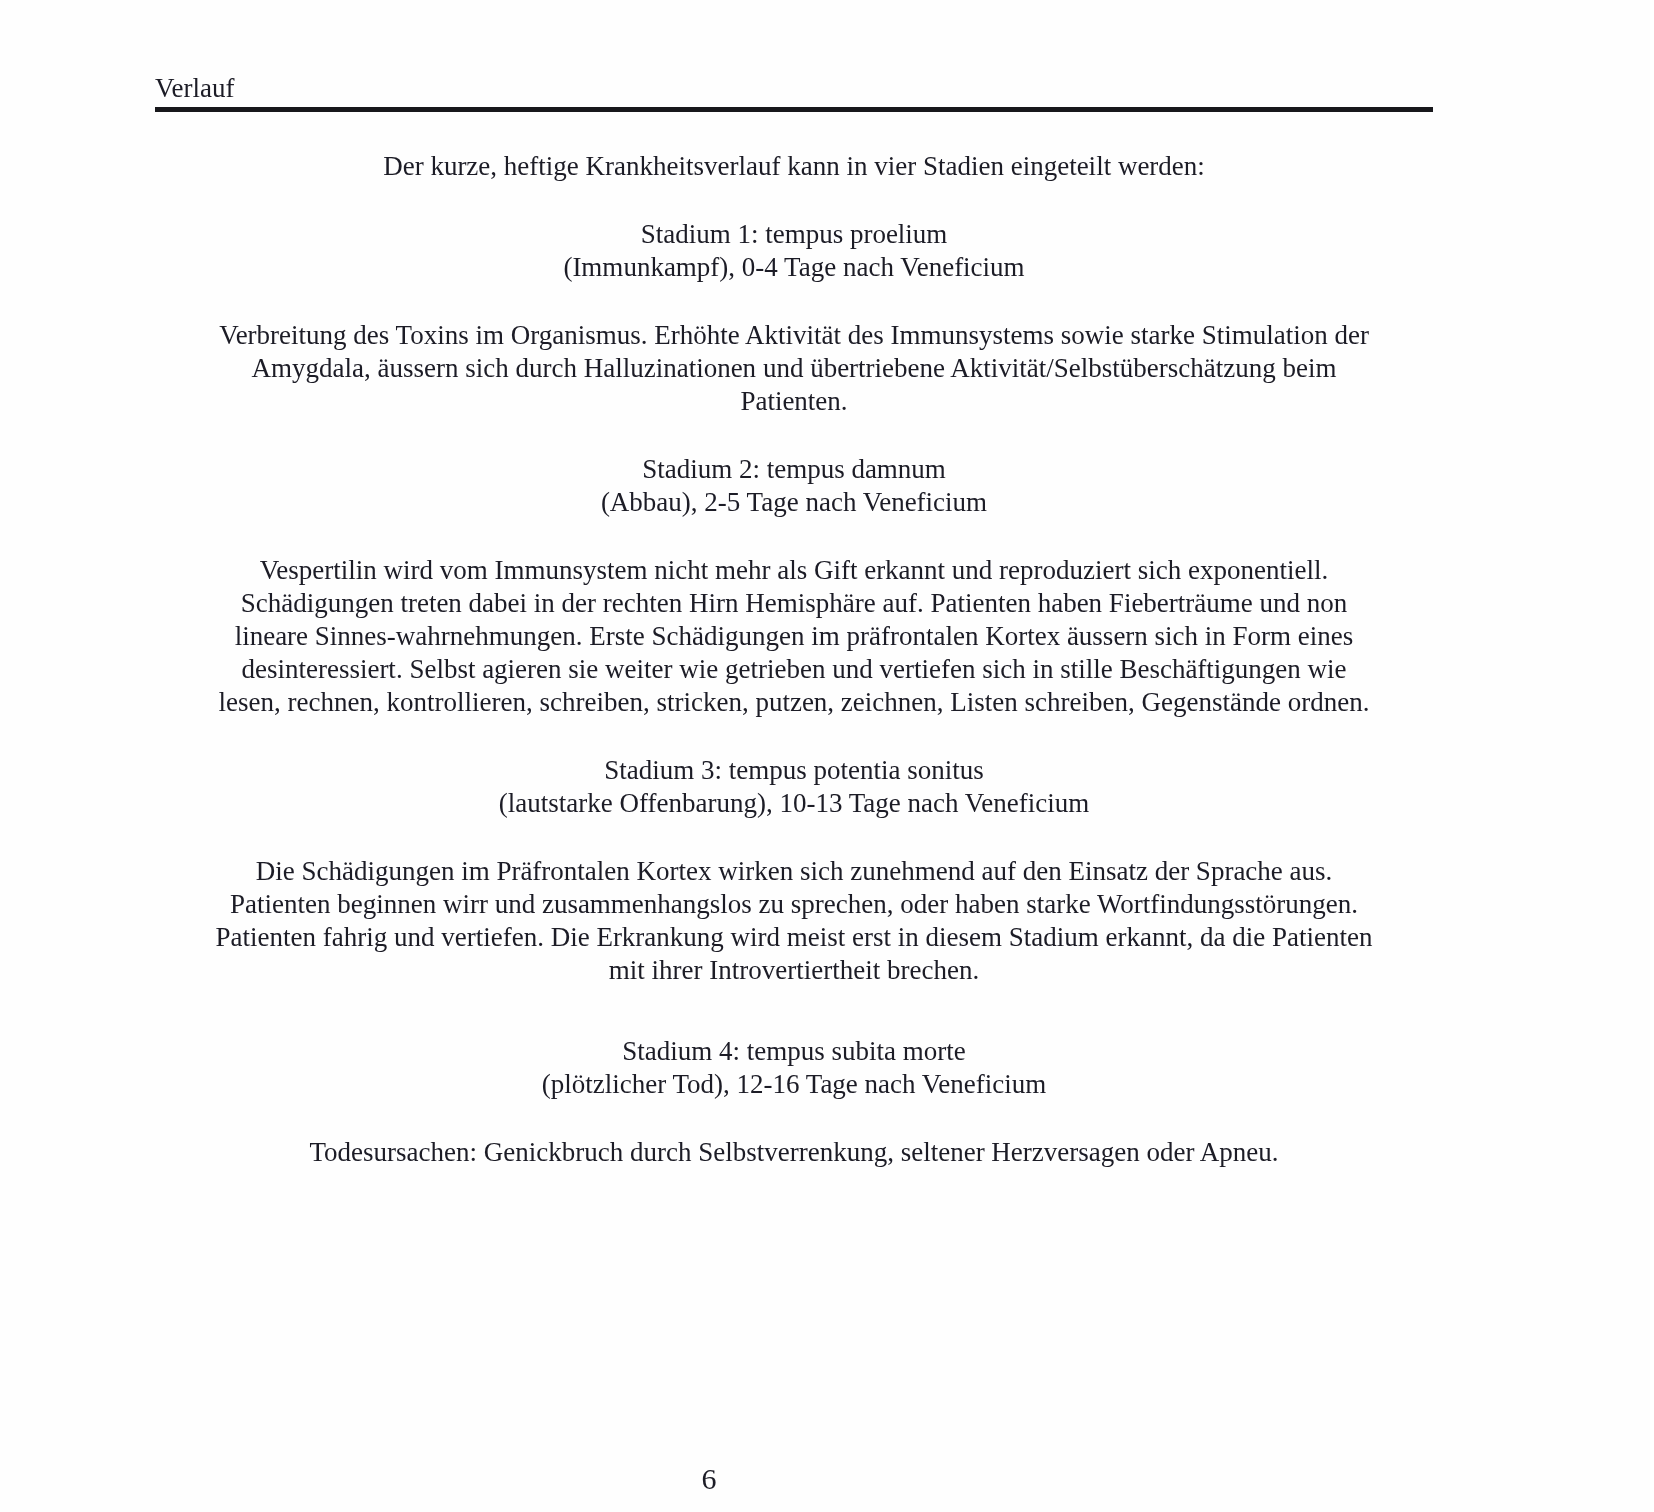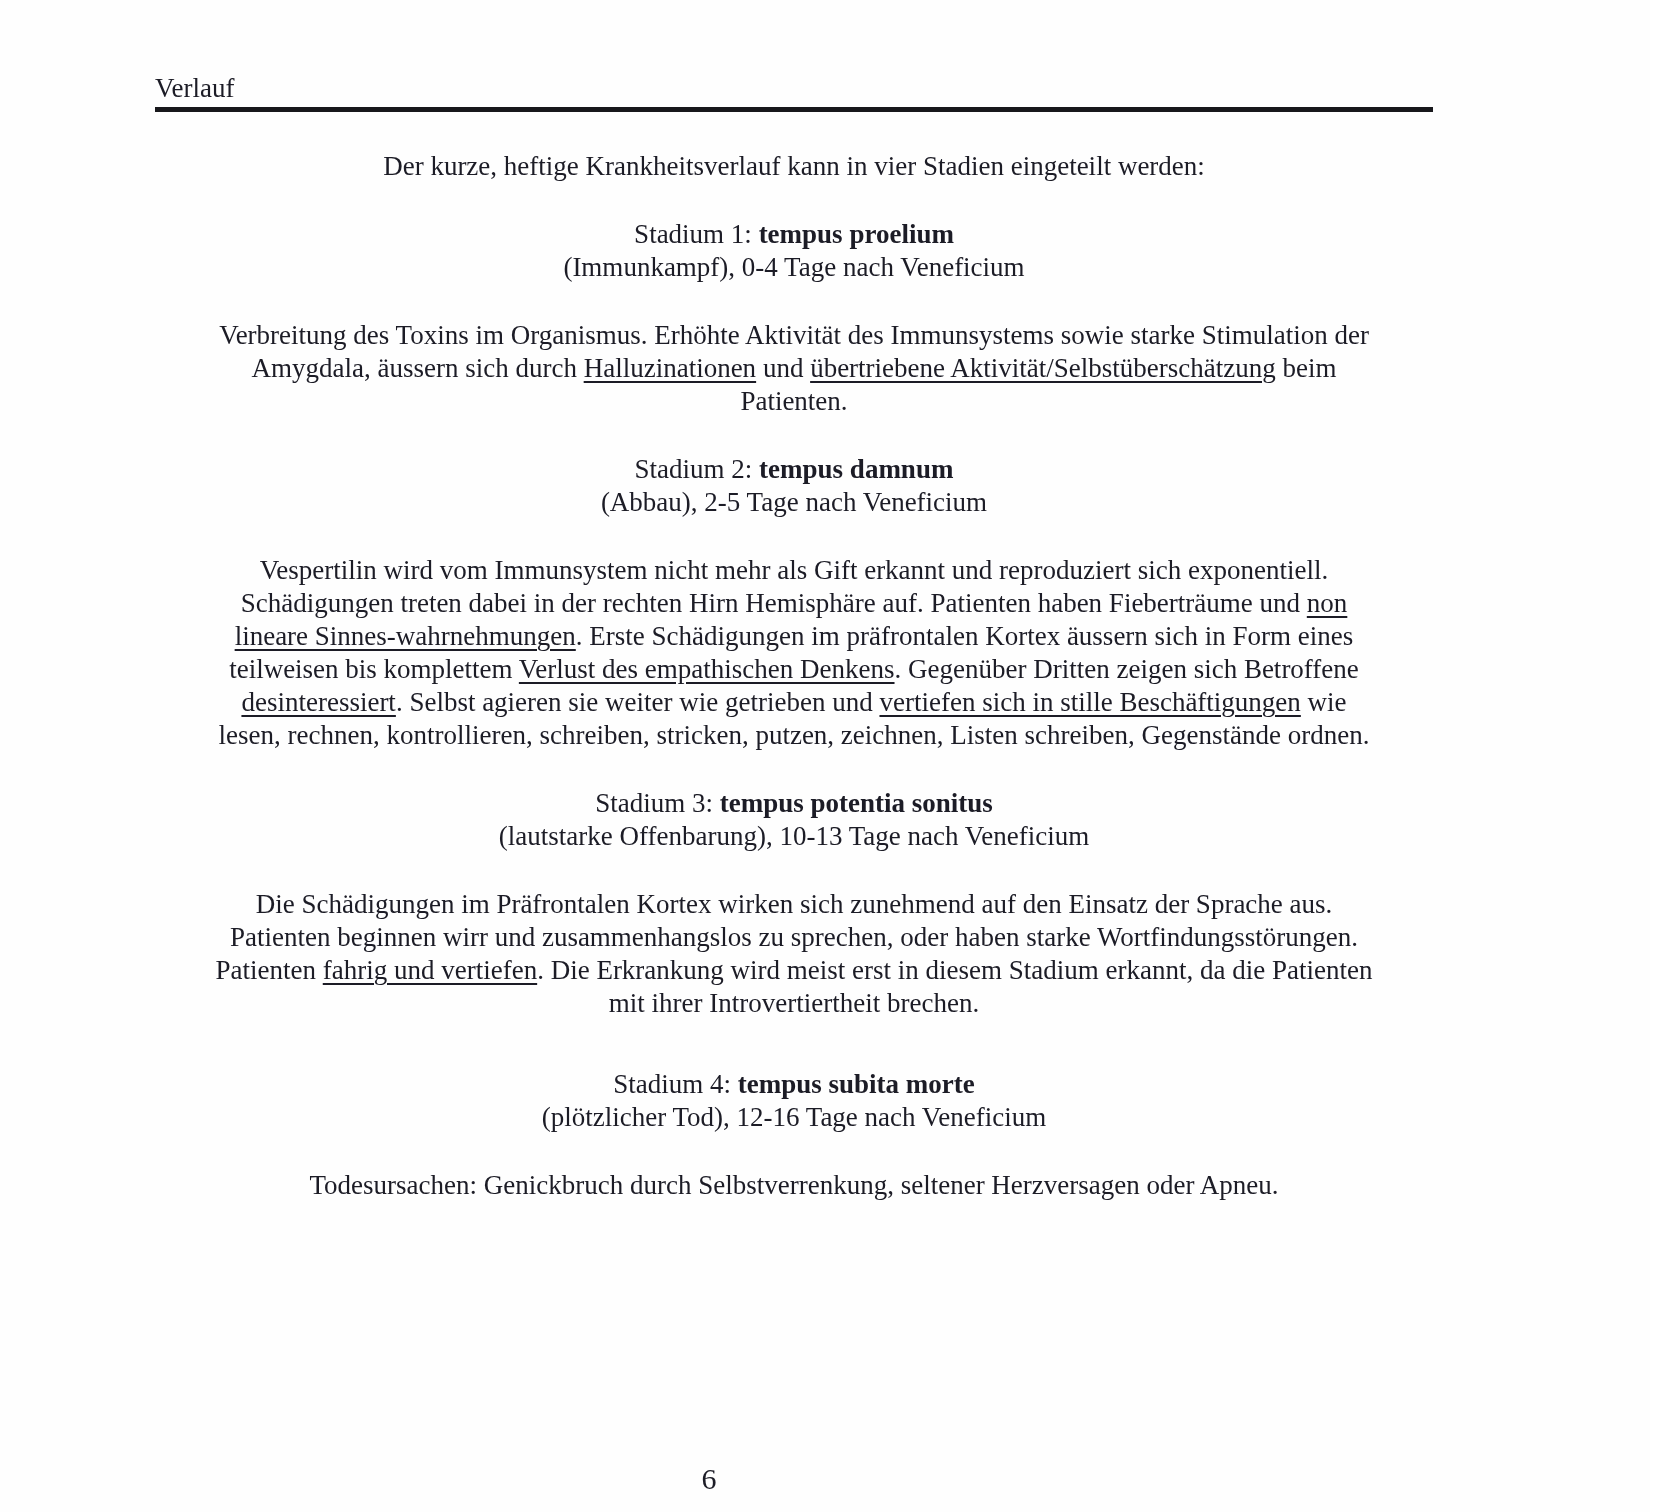--- a/index.html
+++ b/index.html
@@ -36,23 +36,22 @@
   .header-rule {
     height: 5px;
     background: var(--rule-color);
     margin-top: 2px;
     width: 100%;
   }
   .block { margin-top: 35px; }
   .doc-body .block:first-child { margin-top: 38px; }
   .block.extra-gap { margin-top: 48px; }
   .line { white-space: nowrap; text-align: center; }
-  .bold { font-weight: bold; }
+  .bold { font-weight: normal; }
   .underline {
-    text-decoration: underline;
     text-decoration-thickness: 2px;
     text-underline-offset: 4px;
   }
   .page-number {
     position: absolute;
     left: 684px;
     top: 1462px;
     width: 50px;
     text-align: center;
     font-size: 30px;
@@ -82,21 +81,20 @@
           <div class="line"><span>Patienten.</span></div>
         </div>
         <div class="block stage">
           <div class="line"><span>Stadium 2: </span><span class="bold">tempus damnum</span></div>
           <div class="line"><span>(Abbau), 2-5 Tage nach Veneficium</span></div>
         </div>
         <div class="block paragraph">
           <div class="line"><span>Vespertilin wird vom Immunsystem nicht mehr als Gift erkannt und reproduziert sich exponentiell.</span></div>
           <div class="line"><span>Schädigungen treten dabei in der rechten Hirn Hemisphäre auf. Patienten haben Fieberträume und </span><span class="underline">non</span></div>
           <div class="line"><span class="underline">lineare Sinnes-wahrnehmungen</span><span>. Erste Schädigungen im präfrontalen Kortex äussern sich in Form eines</span></div>
-          <div class="line"><span>teilweisen bis komplettem </span><span class="underline">Verlust des empathischen Denkens</span><span>. Gegenüber Dritten zeigen sich Betroffene</span></div>
           <div class="line"><span class="underline">desinteressiert</span><span>. Selbst agieren sie weiter wie getrieben und </span><span class="underline">vertiefen sich in stille Beschäftigungen</span><span> wie</span></div>
           <div class="line"><span>lesen, rechnen, kontrollieren, schreiben, stricken, putzen, zeichnen, Listen schreiben, Gegenstände ordnen.</span></div>
         </div>
         <div class="block stage">
           <div class="line"><span>Stadium 3: </span><span class="bold">tempus potentia sonitus</span></div>
           <div class="line"><span>(lautstarke Offenbarung), 10-13 Tage nach Veneficium</span></div>
         </div>
         <div class="block paragraph">
           <div class="line"><span>Die Schädigungen im Präfrontalen Kortex wirken sich zunehmend auf den Einsatz der Sprache aus.</span></div>
           <div class="line"><span>Patienten beginnen wirr und zusammenhangslos zu sprechen, oder haben starke Wortfindungsstörungen.</span></div>

